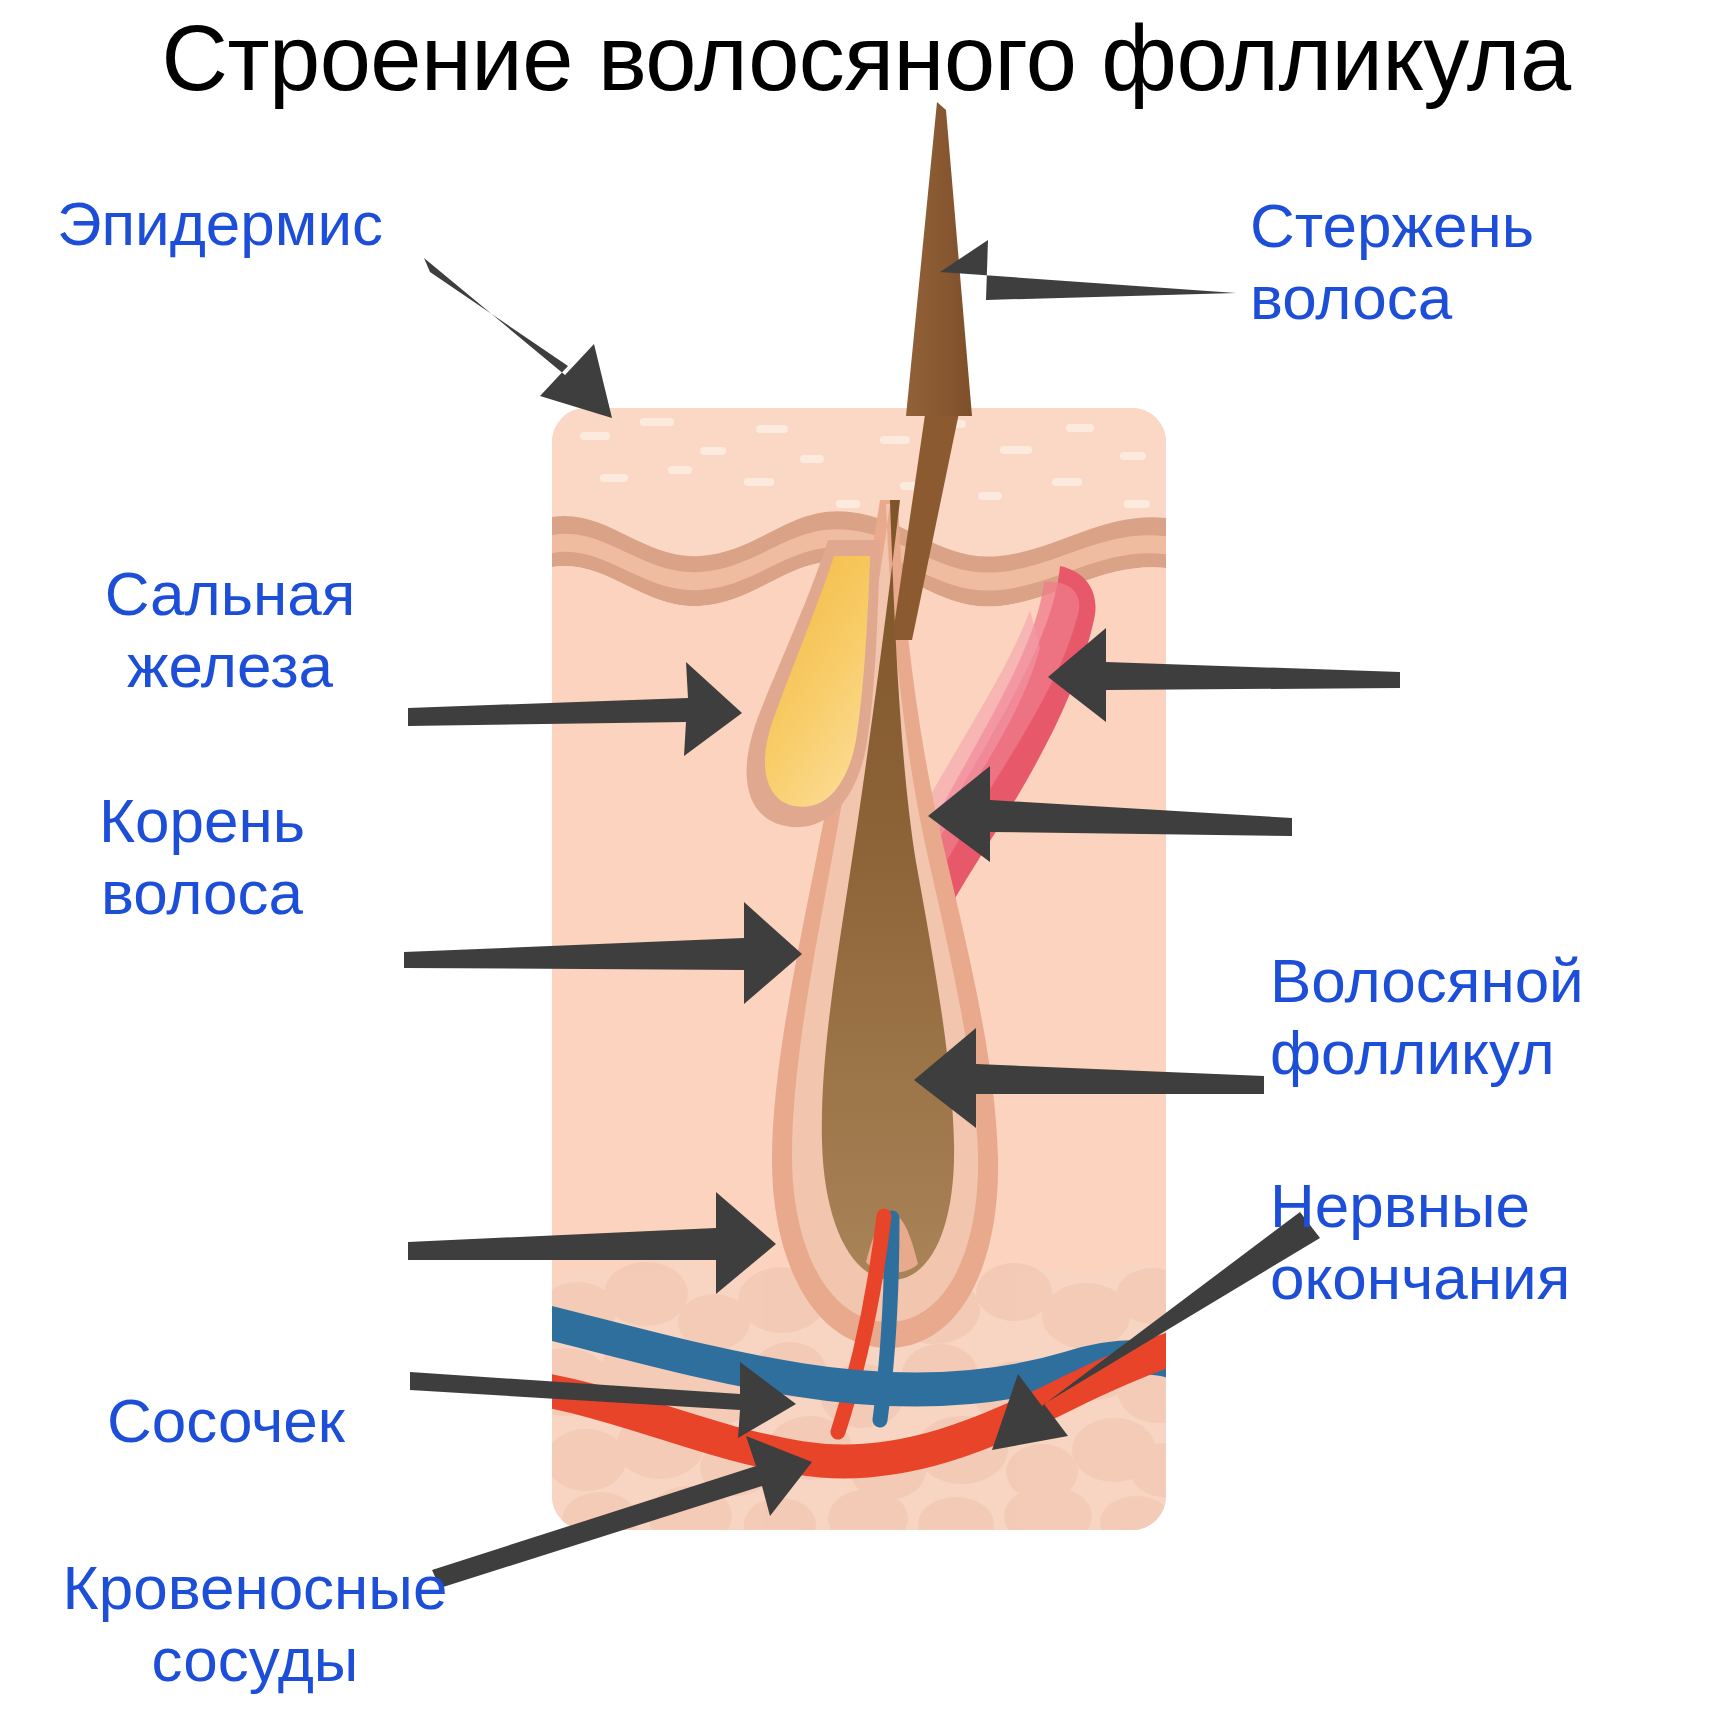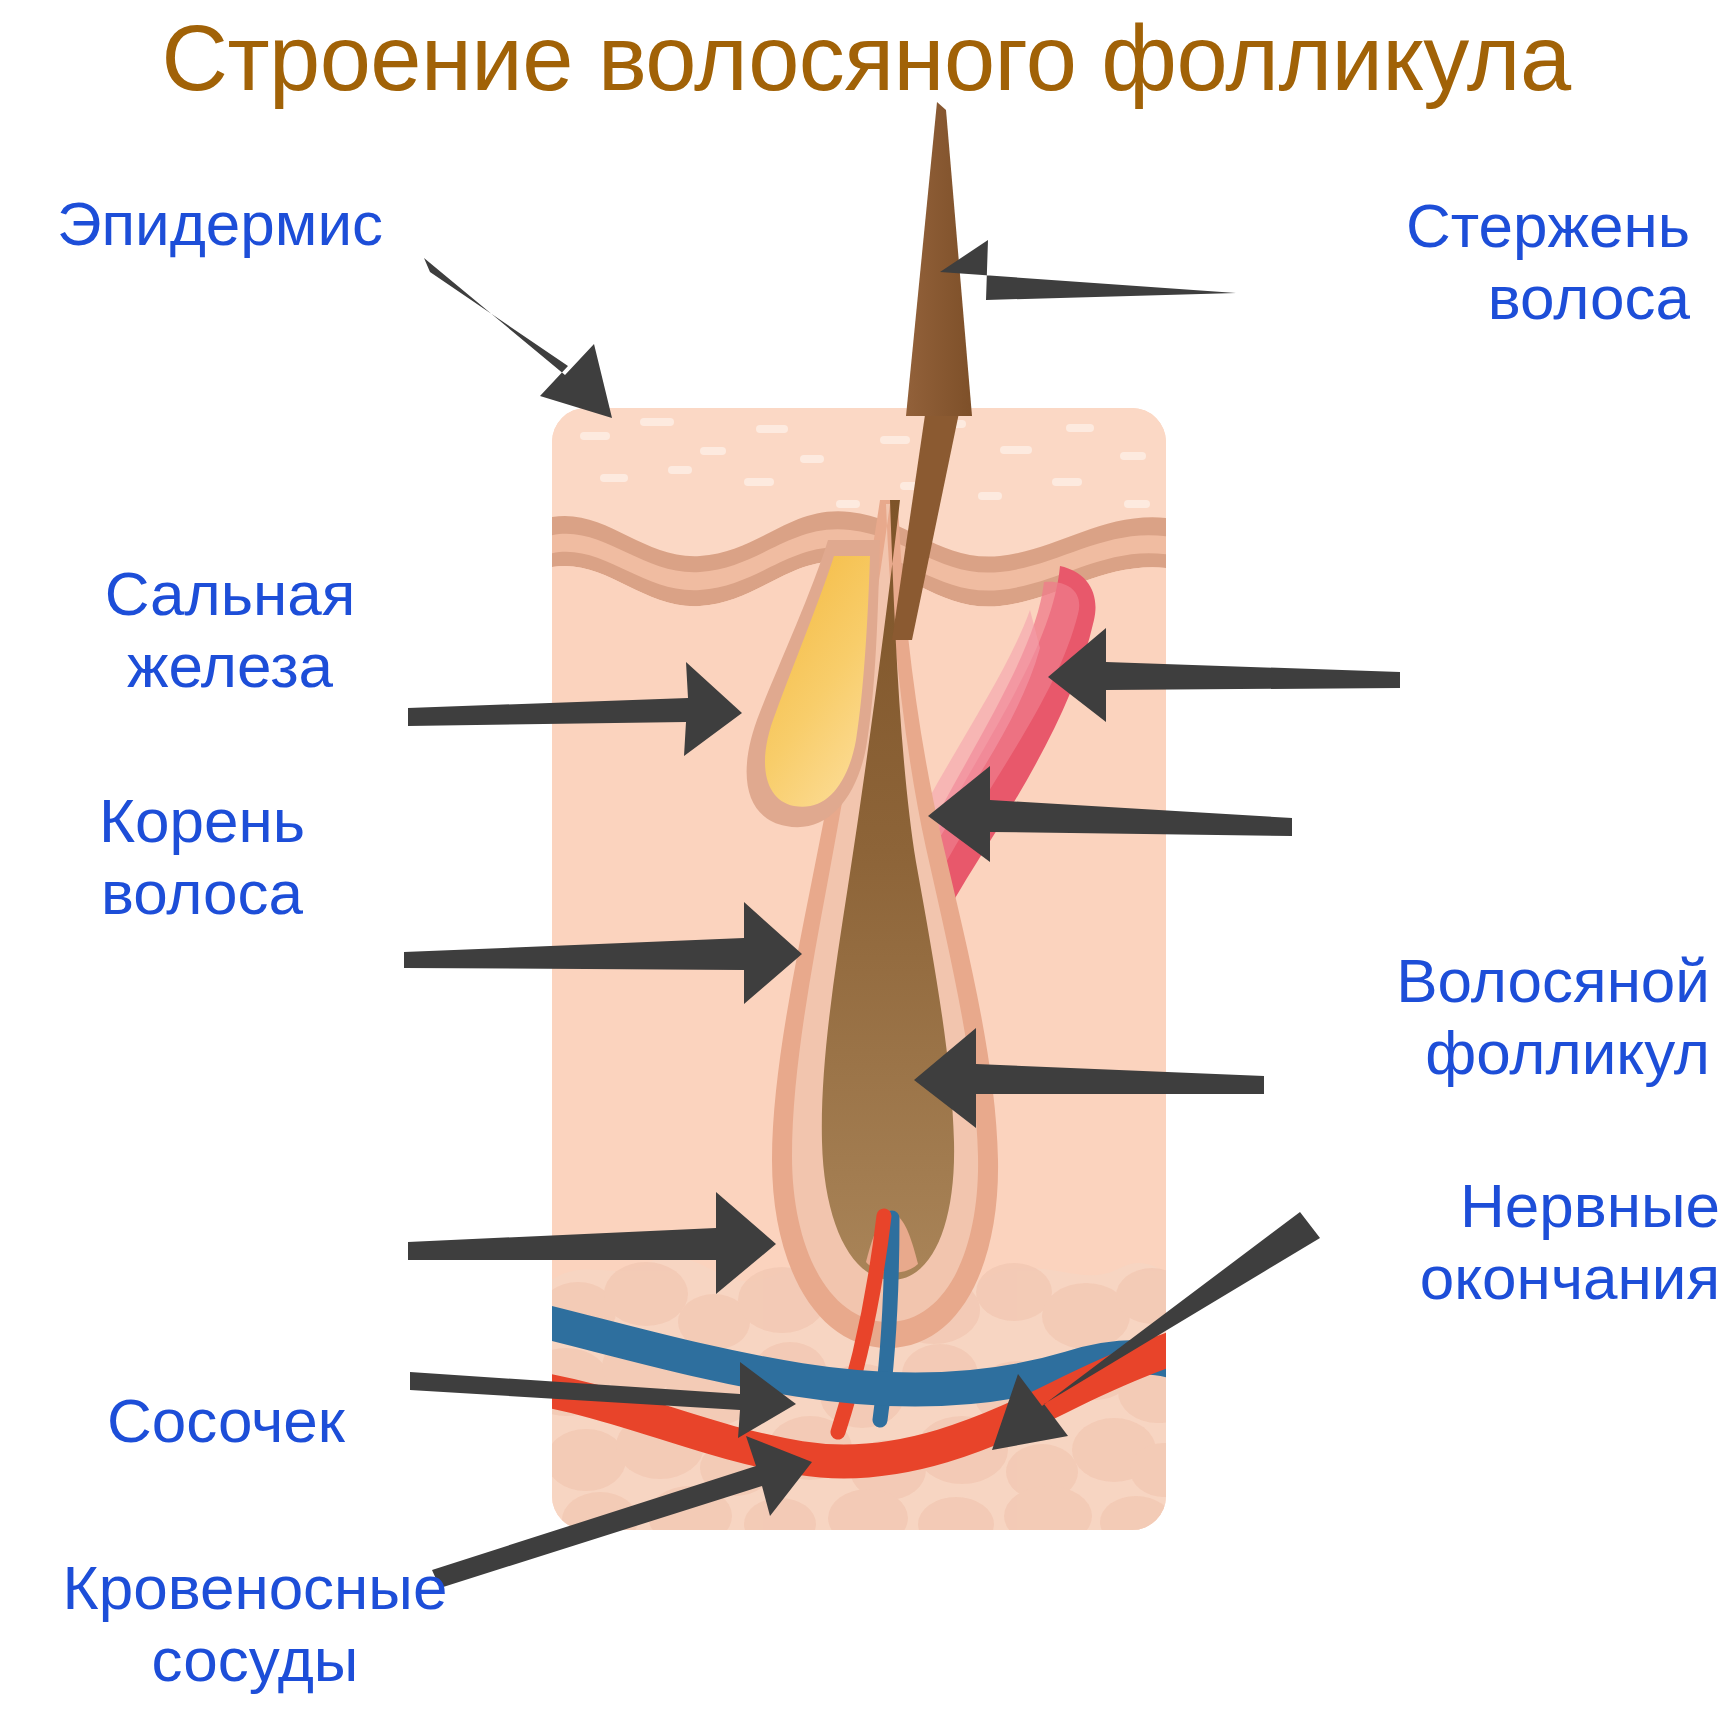--- a/index.html
+++ b/index.html
@@ -14,33 +14,33 @@
   #stage{position:relative;width:1732px;height:1732px;background:#fff;}
 
   .title{
     position:absolute;
     top:6px; left:0; width:1732px;
     text-align:center;
     font-size:92px;
     line-height:104px;
     font-weight:400;
     letter-spacing:-0.5px;
-    color:#a16207;
+    color:#000000;
     white-space:nowrap;
   }
 
   .label{
     position:absolute;
     font-size:62px;
     line-height:72px;
     color:#1d4ed8;
     white-space:pre-line;
     font-weight:400;
   }
-  .label.right{text-align:right;}
+  .label.right{text-align:left;}
   .label.left{text-align:center;}
 
   svg.art{position:absolute;left:0;top:0;width:1732px;height:1732px;}
 </style>
 </head>
 <body>
 
 <div id="stage">
 
   <div class="title">Строение волосяного фолликула</div>

